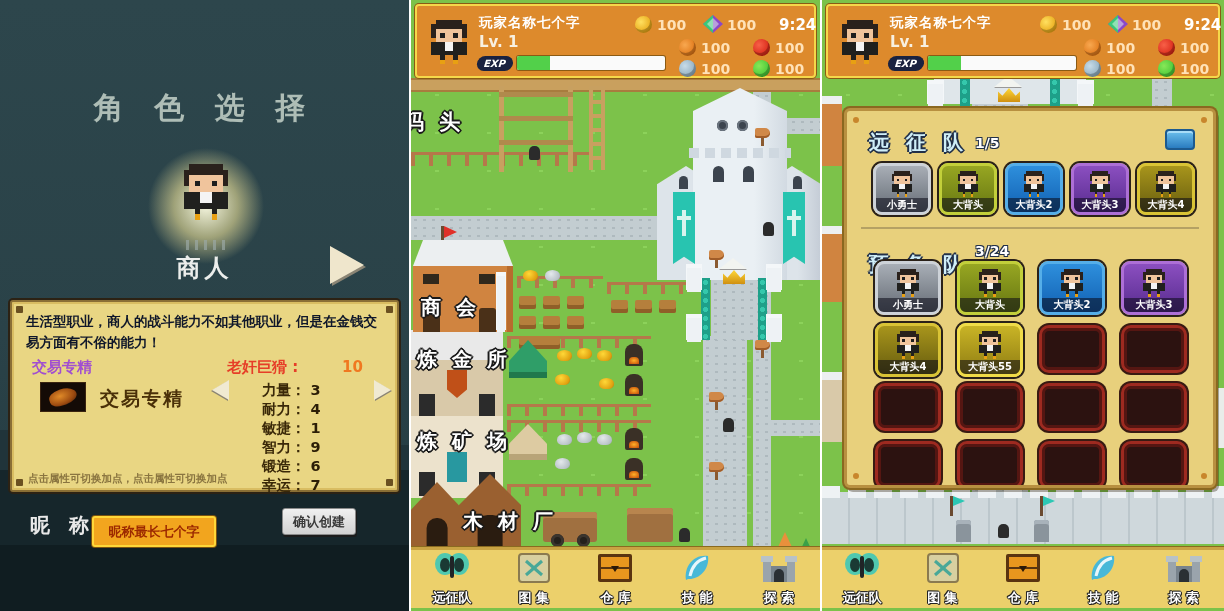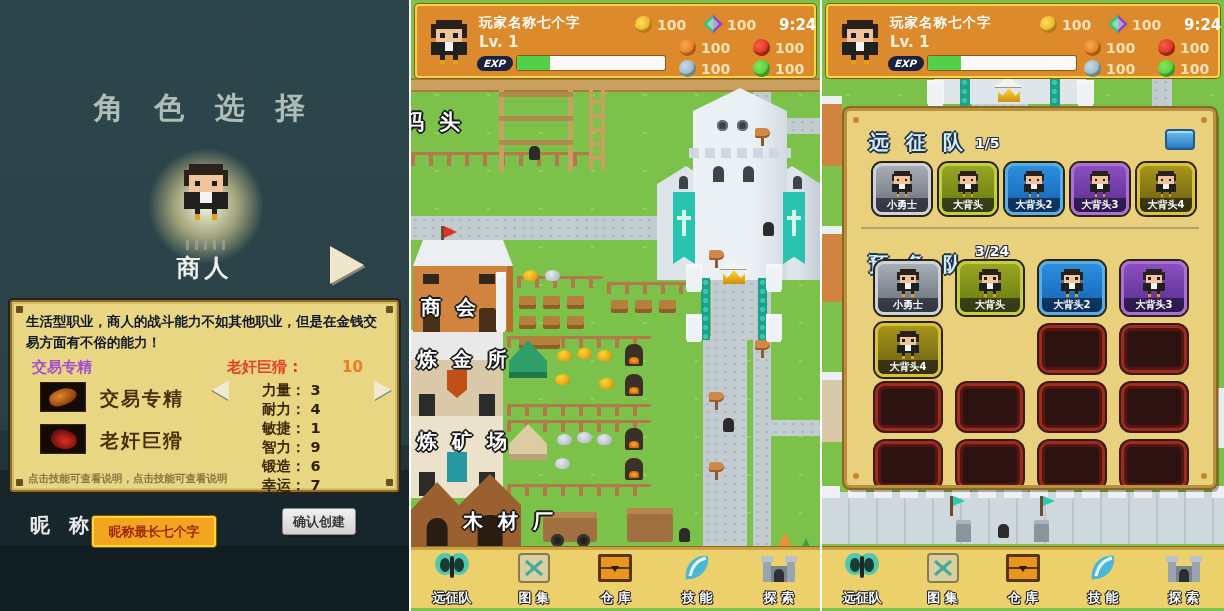--- a/index.html
+++ b/index.html
@@ -233,26 +233,20 @@
       <div class="p cs-passive">交易专精</div>
       <div class="p cs-points-label">老奸巨猾 :</div>
       <div class="p cs-points-value">10</div>
 
       <div class="p skill-row" style="left:28px;top:80px;width:170px;height:32px">
         <div class="p skill-icon" style="left:0;top:0">
             <div class="skill-blob1"></div>
           </div>
         <div class="p skill-name" style="left:60px;top:4px">交易专精</div>
       </div>
-      <div class="p skill-row" style="left:28px;top:122px;width:170px;height:32px">
-        <div class="p skill-icon" style="left:0;top:0">
-            <div class="skill-blob2"></div>
-          </div>
-        <div class="p skill-name" style="left:60px;top:4px">老奸巨猾</div>
-      </div>
 
       <div class="p tri-left" style="left:200px;top:78px"></div>
       <div class="p tri-right" style="left:362px;top:78px"></div>
 
       <div class="p stat-row" style="left:250px;top:78px">
         <span class="stat-label">力量：</span>
         <span class="stat-value">3</span>
       </div>
       <div class="p stat-row" style="left:250px;top:97px">
         <span class="stat-label">耐力：</span>
@@ -268,21 +262,21 @@
       </div>
       <div class="p stat-row" style="left:250px;top:154px">
         <span class="stat-label">锻造：</span>
         <span class="stat-value">6</span>
       </div>
       <div class="p stat-row" style="left:250px;top:173px">
         <span class="stat-label">幸运：</span>
         <span class="stat-value">7</span>
       </div>
 
-      <div class="p cs-hint">点击技能可查看说明，点击技能可查看说明</div>
+      <div class="p cs-hint">点击属性可切换加点，点击属性可切换加点</div>
     </div>
 
     <div class="p nick-label">昵 称</div>
     <input class="p nick-input" value="昵称最长七个字" style="">
     <button class="p confirm-btn">确认创建</button>
   </div>
 
   <div class="p game-panel panel-mid">
 
     <div class="p dirt" style="left:0;top:78px;width:409px;height:14px"></div>
@@ -588,20 +582,26 @@
           </svg>
         <div class="nm">大背头3</div>
       </div>
 
       <div class="card v-gold" style="left:28px;top:212px;width:66px;height:54px">
         <svg class="sprite-use" width="28" height="32">
             <use href="#px-guy"></use>
           </svg>
         <div class="nm">大背头4</div>
       </div>
+      <div class="card v-gold2" style="left:110px;top:212px;width:66px;height:54px">
+        <svg class="sprite-use" width="28" height="32">
+            <use href="#px-guy"></use>
+          </svg>
+        <div class="nm">大背头55</div>
+      </div>
       <div class="slot-empty" style="left:192px;top:214px;width:66px;height:48px"></div>
       <div class="slot-empty" style="left:274px;top:214px;width:66px;height:48px"></div>
 
       <div class="slot-empty" style="left:28px;top:272px;width:66px;height:48px"></div>
       <div class="slot-empty" style="left:110px;top:272px;width:66px;height:48px"></div>
       <div class="slot-empty" style="left:192px;top:272px;width:66px;height:48px"></div>
       <div class="slot-empty" style="left:274px;top:272px;width:66px;height:48px"></div>
 
       <div class="slot-empty" style="left:28px;top:330px;width:66px;height:48px"></div>
       <div class="slot-empty" style="left:110px;top:330px;width:66px;height:48px"></div>

